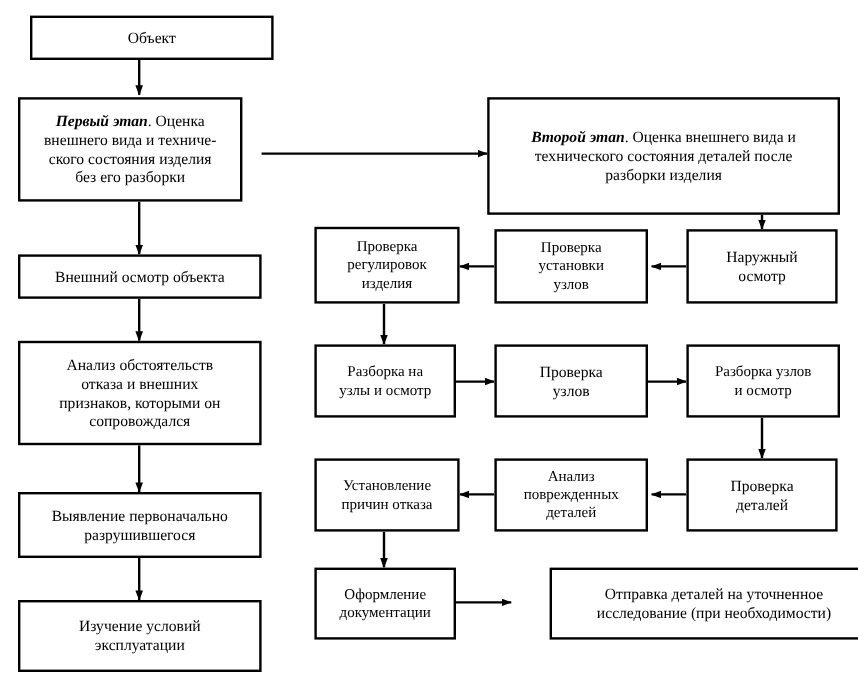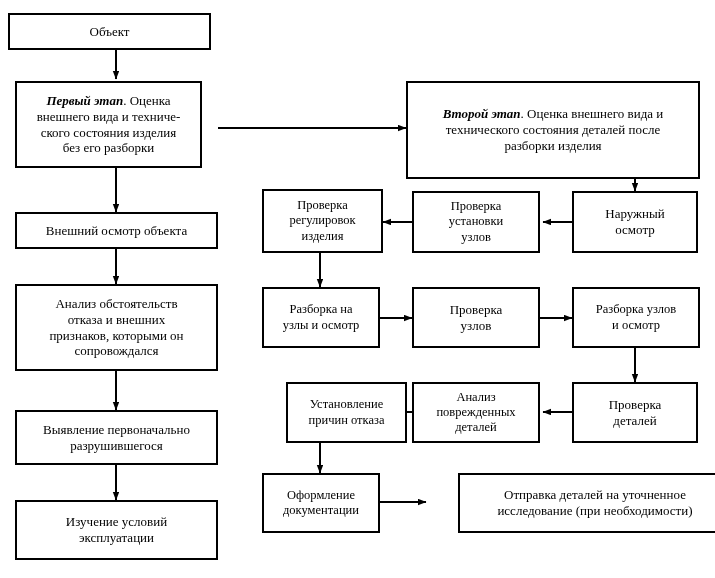--- a/index.html
+++ b/index.html
@@ -75,21 +75,21 @@
       <line x1="380" y1="318" x2="412" y2="318"></line>
       <line x1="540" y1="318" x2="572" y2="318"></line>
       <line x1="635" y1="348" x2="635" y2="382"></line>
       <line x1="572" y1="412" x2="543" y2="412"></line>
       <line x1="412" y1="412" x2="383" y2="412"></line>
       <line x1="320" y1="443" x2="320" y2="473"></line>
       <line x1="380" y1="502" x2="426" y2="502"></line>
     </g>
   </svg>
 
-  <div class="node" style="left:8px; top:13px; width:203px; height:37px;">
+  <div class="node" style="left:25px; top:13px; width:203px; height:37px;">
     <span class="txt">Объект</span>
   </div>
 
   <div class="node" style="left:15px; top:81px; width:187px; height:87px;">
     <span class="txt"><span class="stage">Первый этап</span><span>. Оценка
 внешнего вида и техниче-
 ского состояния изделия
 без его разборки</span></span>
   </div>
 
@@ -156,21 +156,21 @@
     <span class="txt">Проверка
 деталей</span>
   </div>
 
   <div class="node small" style="left:412px; top:382px; width:128px; height:61px;">
     <span class="txt">Анализ
 поврежденных
 деталей</span>
   </div>
 
-  <div class="node small" style="left:262px; top:382px; width:121px; height:61px;margin-left:24px;">
+  <div class="node small" style="left:262px; top:382px; width:121px; height:61px;">
     <span class="txt">Установление
 причин отказа</span>
   </div>
 
   <div class="node small" style="left:262px; top:473px; width:118px; height:60px;">
     <span class="txt">Оформление
 документации</span>
   </div>
 
   <div class="node" style="left:426px; top:473px; width:274px; height:60px;margin-left:32px;">

